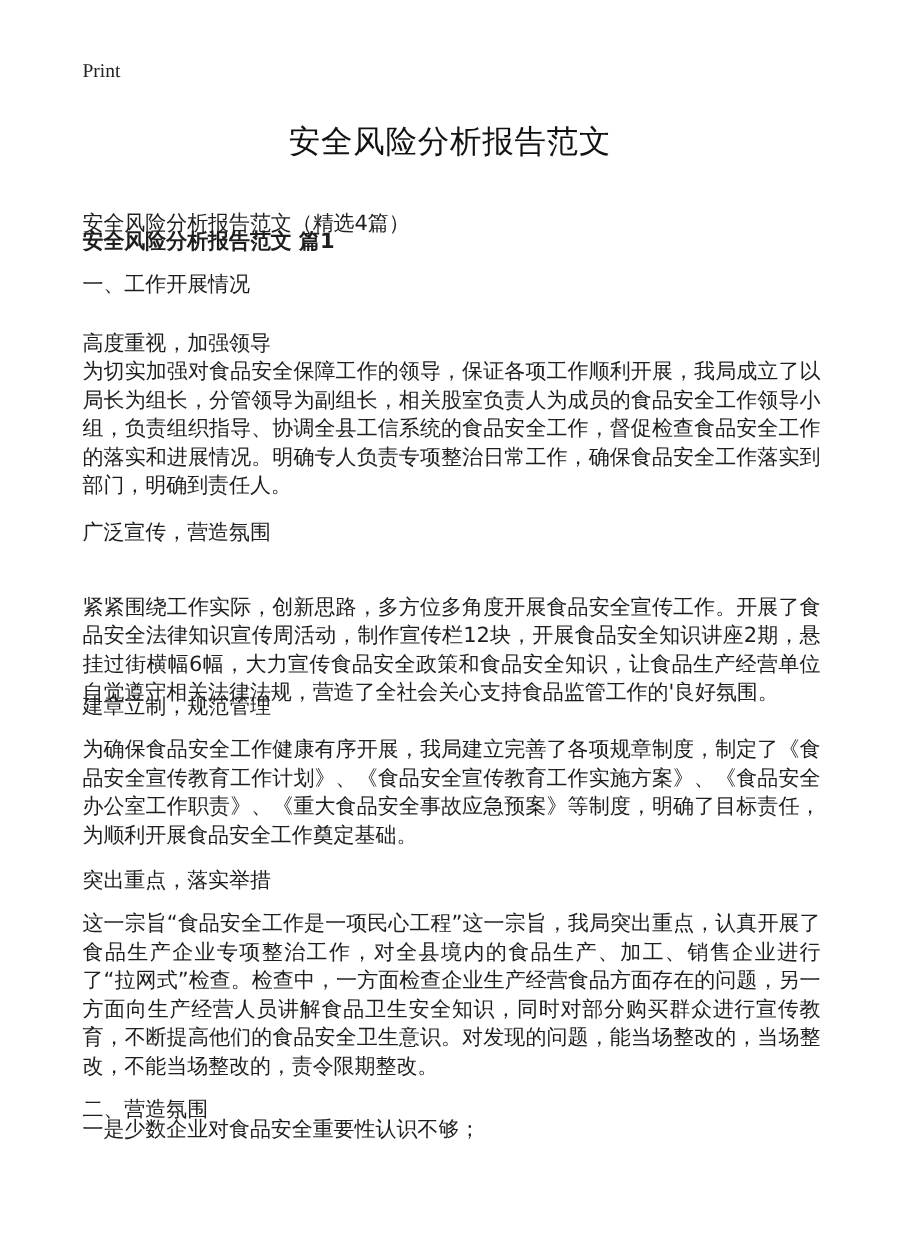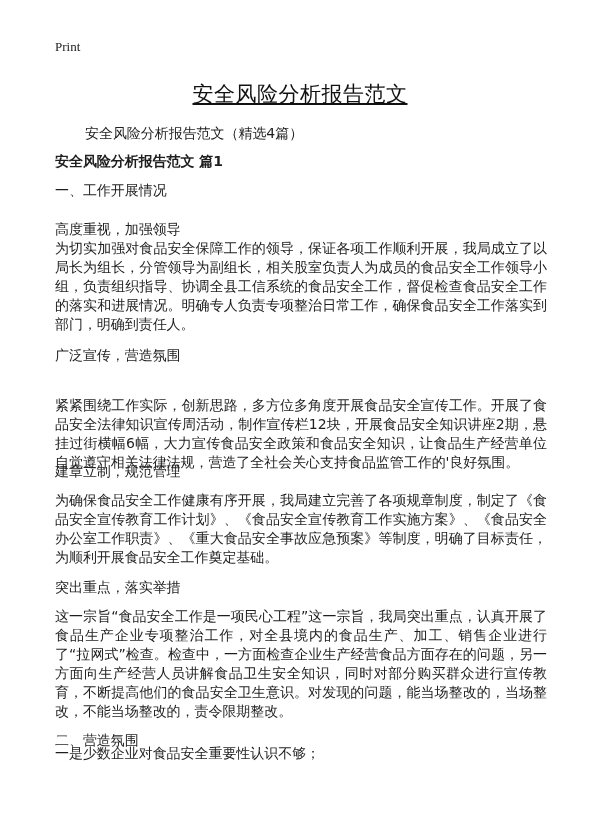--- a/index.html
+++ b/index.html
@@ -6,24 +6,24 @@
     body {
       width: 600px; height: 828px; overflow: hidden; position: relative;
       font-family: "DejaVu Sans", sans-serif; color: #1e1e1e;
     }
     .print-label {
       position: absolute; left: 55px; top: 39px;
       font-family: "Liberation Serif", serif; font-size: 13px; color: #222;
     }
     .doc-title {
       position: absolute; left: 0; width: 600px; top: 80px; text-align: center;
-      font-size: 21px; line-height: 28px; color: #111; letter-spacing: 0.5px; text-decoration: underline;
+      font-size: 21px; line-height: 28px; color: #111; letter-spacing: 0.5px;
     }
     .block { position: absolute; left: 55px; width: 492px; font-size: 14px; line-height: 19px; letter-spacing: -0.05px; }
-    .subtitle { top: 124px; margin-left: 30px; }
+    .subtitle { top: 140px; }
     .h-article { top: 152px; font-weight: bold; }
     .h-section { font-weight: normal; }
     .para { text-align: justify; }
   </style>
 </head>
 <body>
 
 <div class="print-label">Print</div>
 <div class="doc-title">安全风险分析报告范文</div>
 

